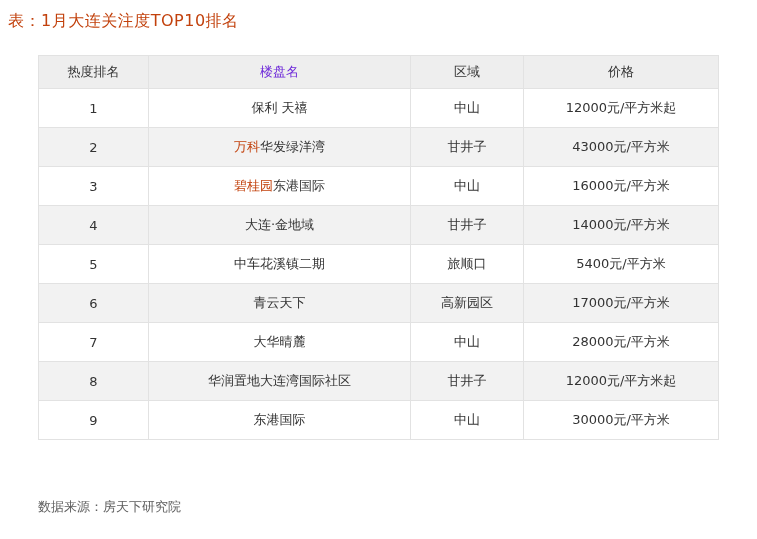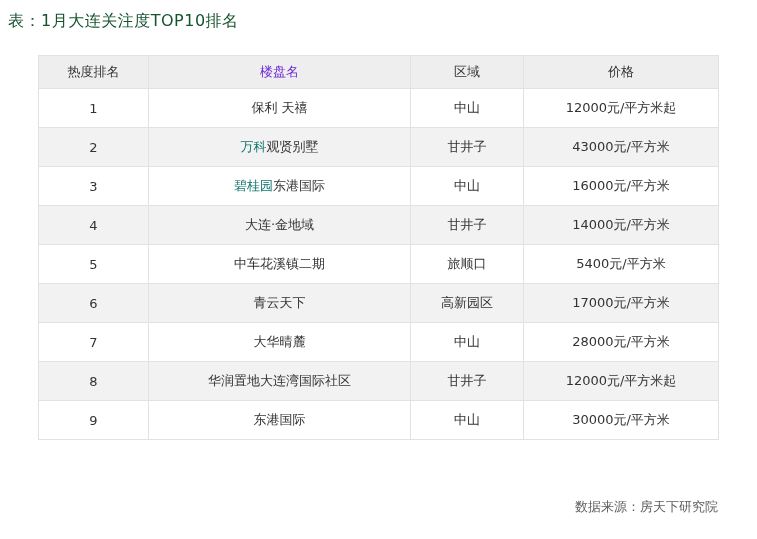--- a/index.html
+++ b/index.html
@@ -6,21 +6,21 @@
   html, body { background: #ffffff; }
   body {
     width: 757px; height: 539px;
     font-family: "DejaVu Sans", "Liberation Sans", sans-serif;
     color: #333333;
     overflow: hidden;
   }
   .page { width: 757px; height: 539px; position: relative; }
   .page-title {
     position: absolute; left: 8px; top: 11px;
-    font-size: 16px; color: #14532d; letter-spacing: 0.5px;
+    font-size: 16px; color: #c2410c; letter-spacing: 0.5px;
   }
   .rank-table {
     position: absolute; left: 38px; top: 55px;
     width: 680px; border-collapse: collapse; table-layout: fixed;
     font-size: 13px; color: #333333;
   }
   .rank-table th, .rank-table td {
     border: 1px solid #e2e2e2;
     text-align: center; vertical-align: middle;
     font-weight: normal;
@@ -28,24 +28,24 @@
     overflow: hidden; white-space: nowrap;
   }
   .rank-table thead th { height: 33px; background: #eeeeee; color: #333333; }
   .rank-table tbody td { height: 39px; background: #ffffff; }
   .rank-table tr.stripe td { background: #f2f2f2; }
   .col-rank { width: 110px; }
   .col-name { width: 262px; }
   .col-district { width: 113px; }
   .col-price { width: 195px; }
   .hdr-name-link { color: #6d28d9; cursor: pointer; }
-  .brand-link { color: #0f766e; cursor: pointer; }
+  .brand-link { color: #c2410c; cursor: pointer; }
   .source-note {
     position: absolute; left: 38px; top: 498px; width: 680px;
-    text-align: right; font-size: 13px; color: #606060;
+    text-align: left; font-size: 13px; color: #606060;
   }
 </style>
 </head>
 <body>
 
 <div class="page">
 
   <div class="page-title">表：1月大连关注度TOP10排名</div>
 
   <table class="rank-table">
@@ -65,21 +65,21 @@
     </thead>
     <tbody>
       <tr>
         <td>1</td>
         <td><span class="brand-link"></span><span>保利 天禧</span></td>
         <td>中山</td>
         <td>12000元/平方米起</td>
       </tr>
       <tr class="stripe">
         <td>2</td>
-        <td><span class="brand-link">万科</span><span>观贤别墅</span></td>
+        <td><span class="brand-link">万科</span><span>华发绿洋湾</span></td>
         <td>甘井子</td>
         <td>43000元/平方米</td>
       </tr>
       <tr>
         <td>3</td>
         <td><span class="brand-link">碧桂园</span><span>东港国际</span></td>
         <td>中山</td>
         <td>16000元/平方米</td>
       </tr>
       <tr class="stripe">

